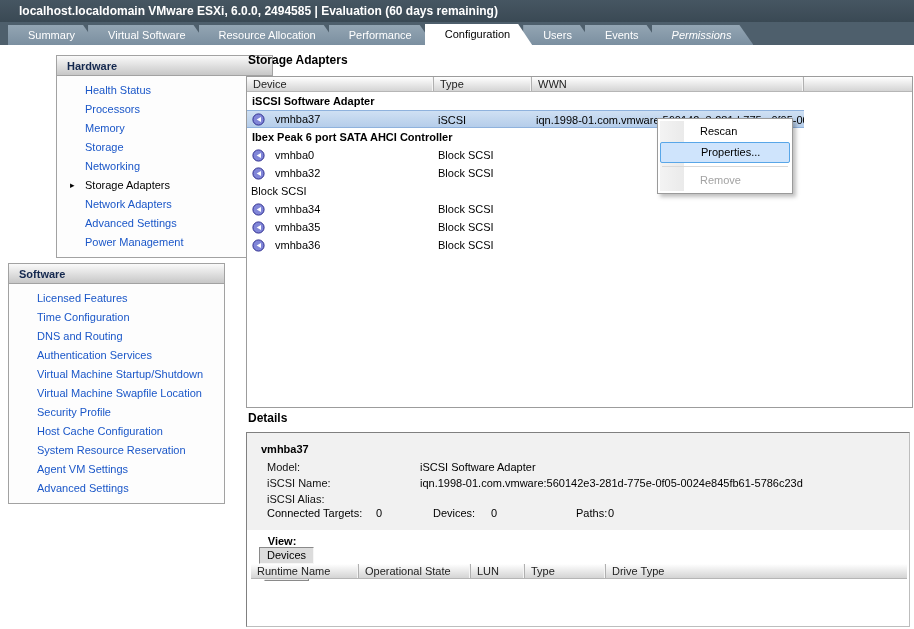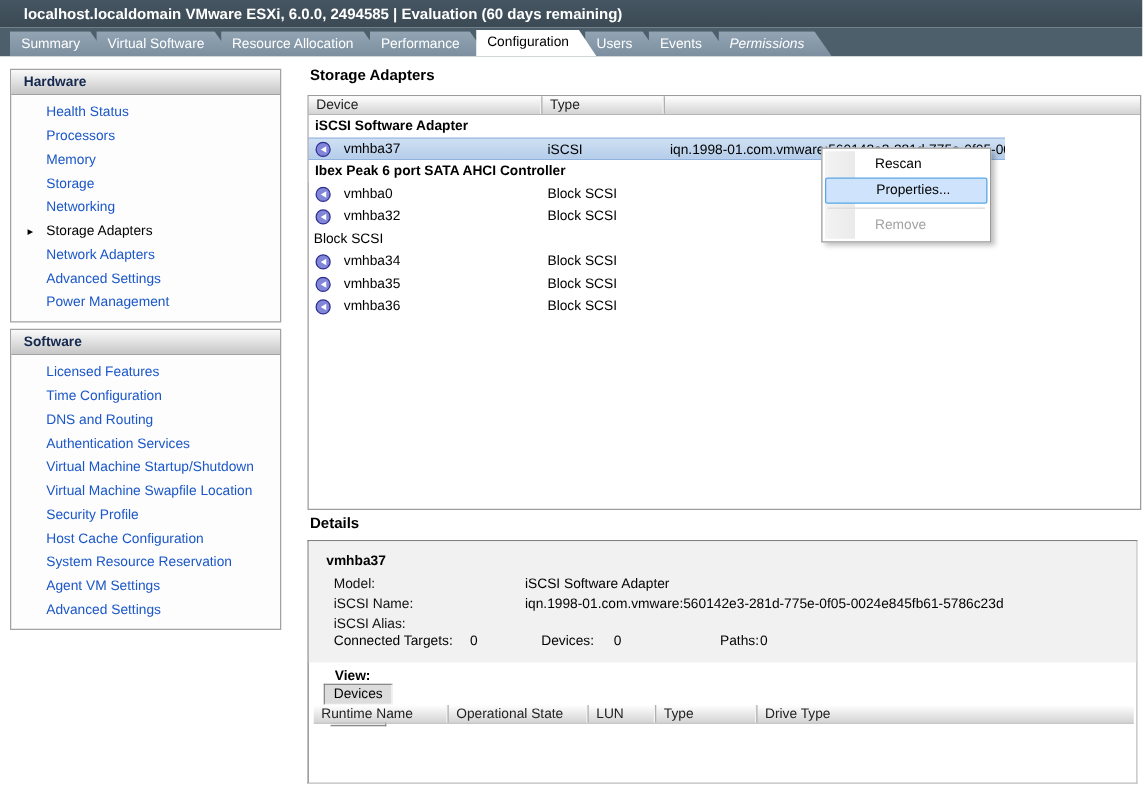--- a/index.html
+++ b/index.html
@@ -8,30 +8,30 @@
     overflow:hidden; position:relative; }
 
   
   #titlebar { position:absolute; left:0; top:0; width:914px; height:22px;
     background:linear-gradient(#465662,#3a4954); color:#fff; font-weight:bold;
     font-size:12px; line-height:22px; padding-left:19px; white-space:nowrap; }
 
   
   #tabbar { position:absolute; left:0; top:22px; width:914px; height:23px;
     background:#4e5f6c; display:flex; align-items:flex-end; padding-left:8px; }
-  .tab { position:relative; height:20px; line-height:20px; padding:0 22px 0 9px;
+  .tab { position:relative; height:20px; line-height:20px; padding:0 22px 0 20px;
     margin-right:-9px; color:#fff; background:linear-gradient(#93a5b3,#7b8fa0);
     clip-path:polygon(0 0, calc(100% - 14px) 0, 100% 100%, 0 100%);
     white-space:nowrap; cursor:default; }
   .tab.active { background:#ffffff; color:#000; height:21px; line-height:21px; }
 
   
   .side-box { position:absolute; left:8px; width:217px; border:1px solid #a2a2a2;
     background:#fdfdfd; padding-bottom:5px; }
-  #hw-box { top:55px; }
+  #hw-box { top:55px;margin-left:48px; }
   #sw-box { top:263px; }
   .side-box-header { height:20px; line-height:20px; padding-left:10px;
     background:linear-gradient(#fafafa,#c7c7c7); border-bottom:1px solid #a2a2a2;
     font-weight:bold; color:#14284e; }
   .side-items { padding-top:5px; }
   .nav-item { position:relative; height:19px; line-height:19px; padding-left:28px;
     color:#1b57c8; cursor:pointer; white-space:nowrap; }
   .nav-item.selected { color:#000; cursor:default; }
   .nav-item .sel-arrow { position:absolute; left:13px; top:0; color:#000; font-size:9px; }
 
@@ -140,20 +140,21 @@
       <div class="nav-item"><span>Advanced Settings</span></div>
     </div>
 </div>
 
 <div id="main-title">Storage Adapters</div>
 
 <div id="adapters-table">
   <div class="grid-header" id="adapters-header">
       <div class="hcell" style="width: 187px;">Device</div>
       <div class="hcell" style="width: 98px;">Type</div>
+      <div class="hcell" style="width: 272px;">WWN</div>
       <div class="hcell fill"></div>
     </div>
   <div id="adapters-body">
       <div class="group-row">iSCSI Software Adapter</div>
       <div class="adapter-row selected">
         <div class="cell c-dev">
           <svg viewBox="0 0 13 13" class="hba-icon">
             <circle cx="6.5" cy="6.5" r="5.6" fill="#8186d8" stroke="#2d2d8f"></circle>
             <path d="M9 3.9 L4.6 6.5 L9 9.1 Z" fill="#ffffff"></path>
           </svg>

